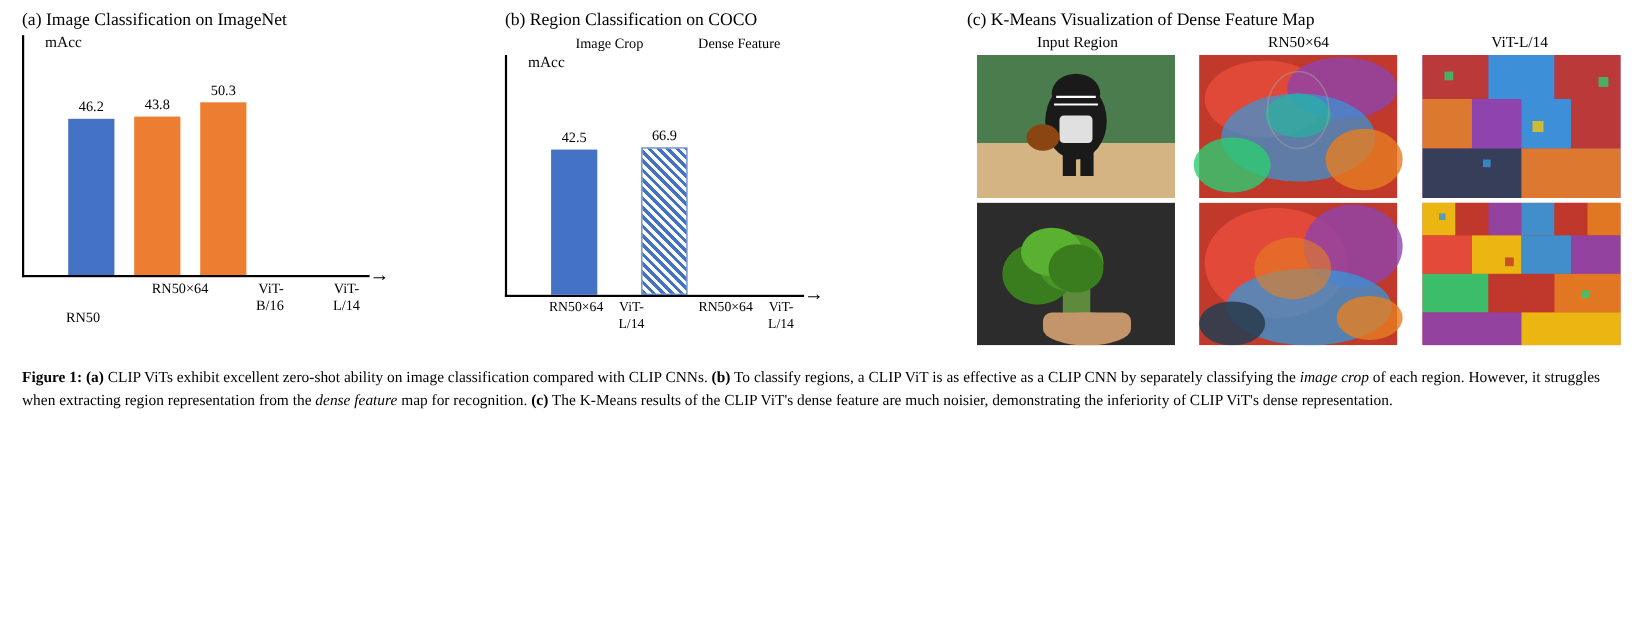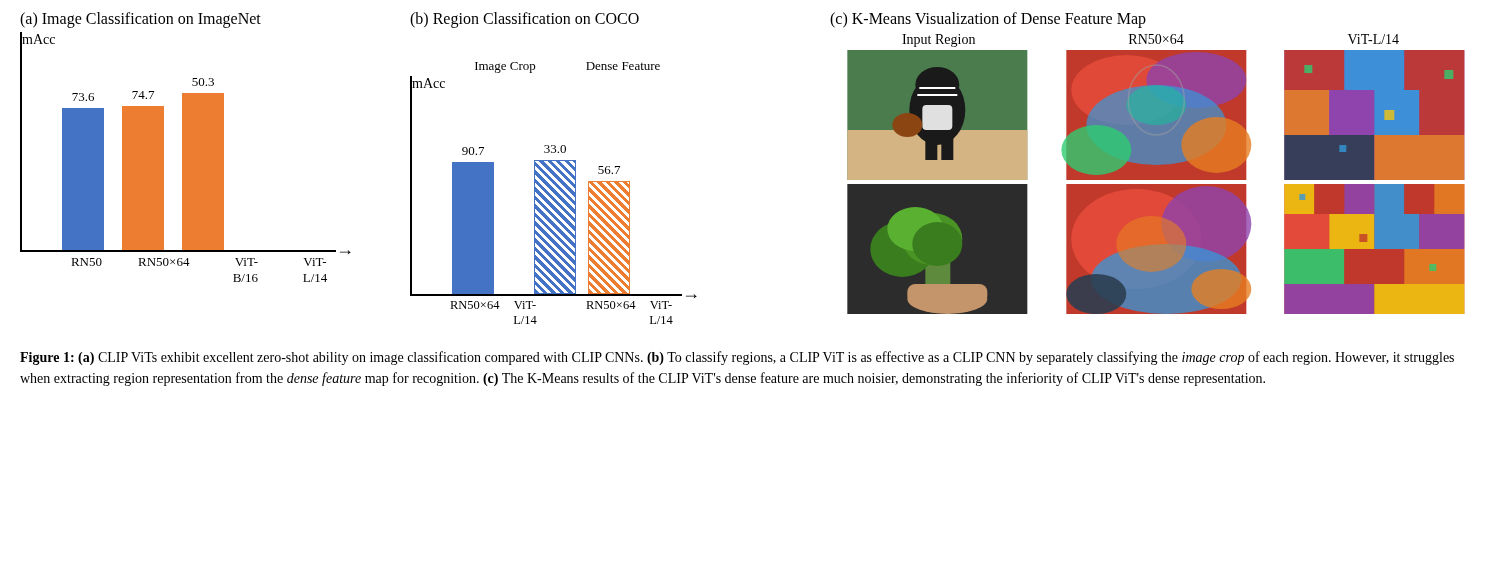--- a/index.html
+++ b/index.html
@@ -28,21 +28,21 @@
 
     .panel-title {
       font-size: 16px;
       font-weight: normal;
       margin-bottom: 4px;
       white-space: nowrap;
     }
 
     
     .chart-a-wrap {
-      width: 390px;
+      width: 439px;
       padding-right: 32px;
     }
 
     .chart-a-bars {
       display: flex;
       align-items: flex-end;
       gap: 18px;
       height: 220px;
       padding-left: 40px;
       border-left: 2px solid black;
@@ -103,21 +103,20 @@
       display: flex;
       gap: 18px;
       padding-left: 40px;
       margin-top: 2px;
     }
 
     
     .chart-b-wrap {
       width: 420px;
       padding-right: 20px;
-      gap: 26px;
     }
 
     .chart-b-bars {
       display: flex;
       align-items: flex-end;
       gap: 12px;
       height: 220px;
       padding-left: 40px;
       border-left: 2px solid black;
       border-bottom: 2px solid black;
@@ -183,89 +182,85 @@
     }
 
     .caption-italic {
       font-style: italic;
     }
 
     .macc-label {
       font-size: 14px;
       position: absolute;
       top: 0;
-      left: 0;
+      left: 19px;
     }
   </style>
 </head>
 <body>
 
 <div class="top-section">
 
   <div class="chart-panel chart-a-wrap">
     <div class="panel-title">(a) Image Classification on ImageNet</div>
     <div style="position:relative;">
       <div class="chart-a-bars">
         <span class="macc-label">mAcc</span>
 
 
         <div class="bar-group">
-          <span class="bar-value">73.6</span>
+          <span class="bar-value">46.2</span>
           <div class="bar blue-bar" style="height: calc(220px * 0.736 - 20px);"></div>
         </div>
 
         <div class="bar-group">
-          <span class="bar-value">74.7</span>
+          <span class="bar-value">43.8</span>
           <div class="bar orange-bar" style="height: calc(220px * 0.747 - 20px);"></div>
         </div>
 
         <div class="bar-group">
           <span class="bar-value">50.3</span>
           <div class="bar orange-bar" style="height: calc(220px * 0.804 - 20px);"></div>
         </div>
       </div>
 
       <div class="x-labels">
-        <div style="width:42px;text-align:right;font-size:13px;margin-right:18px;">RN50</div>
+        <div style="width:42px;text-align:left;font-size:13px;margin-right:18px;margin-top:27px;">RN50</div>
         <div style="width:42px;text-align:center;font-size:13px;margin-right:18px;">RN50×64</div>
         <div style="width:42px;text-align:right;font-size:13px;margin-right:18px;">ViT-B/16</div>
         <div style="width:42px;text-align:center;font-size:13px;">ViT-L/14</div>
       </div>
     </div>
   </div>
 
   <div class="chart-panel chart-b-wrap">
     <div class="panel-title">(b) Region Classification on COCO</div>
     <div style="position:relative;">
 
       <div style="display:flex; padding-left:40px; margin-bottom:2px; font-size:13px;">
         <div style="width:110px; text-align:center;">Image Crop</div>
         <div style="width:8px;"></div>
         <div style="width:110px; text-align:center;">Dense Feature</div>
       </div>
       <div class="chart-b-bars">
         <span class="macc-label">mAcc</span>
 
         <div class="bar-group">
-          <span class="bar-value">90.7</span>
+          <span class="bar-value">42.5</span>
           <div class="bar blue-bar" style="height: calc(200px * 0.662);"></div>
         </div>
 
 
         <div style="width:16px;"></div>
 
         <div class="bar-group">
-          <span class="bar-value">33.0</span>
+          <span class="bar-value">66.9</span>
           <div class="bar dotted-bar" style="height: calc(200px * 0.669);"></div>
         </div>
 
-        <div class="bar-group">
-          <span class="bar-value">56.7</span>
-          <div class="bar dotted-orange-bar" style="height: calc(200px * 0.567);"></div>
-        </div>
       </div>
 
       <div class="x-labels" style="gap:12px;">
         <div style="width:42px;text-align:center;font-size:12.5px;">RN50×64</div>
         <div style="width:42px;text-align:center;font-size:12.5px;">ViT-L/14</div>
         <div style="width:16px;"></div>
         <div style="width:42px;text-align:center;font-size:12.5px;">RN50×64</div>
         <div style="width:42px;text-align:center;font-size:12.5px;">ViT-L/14</div>
       </div>
     </div>

